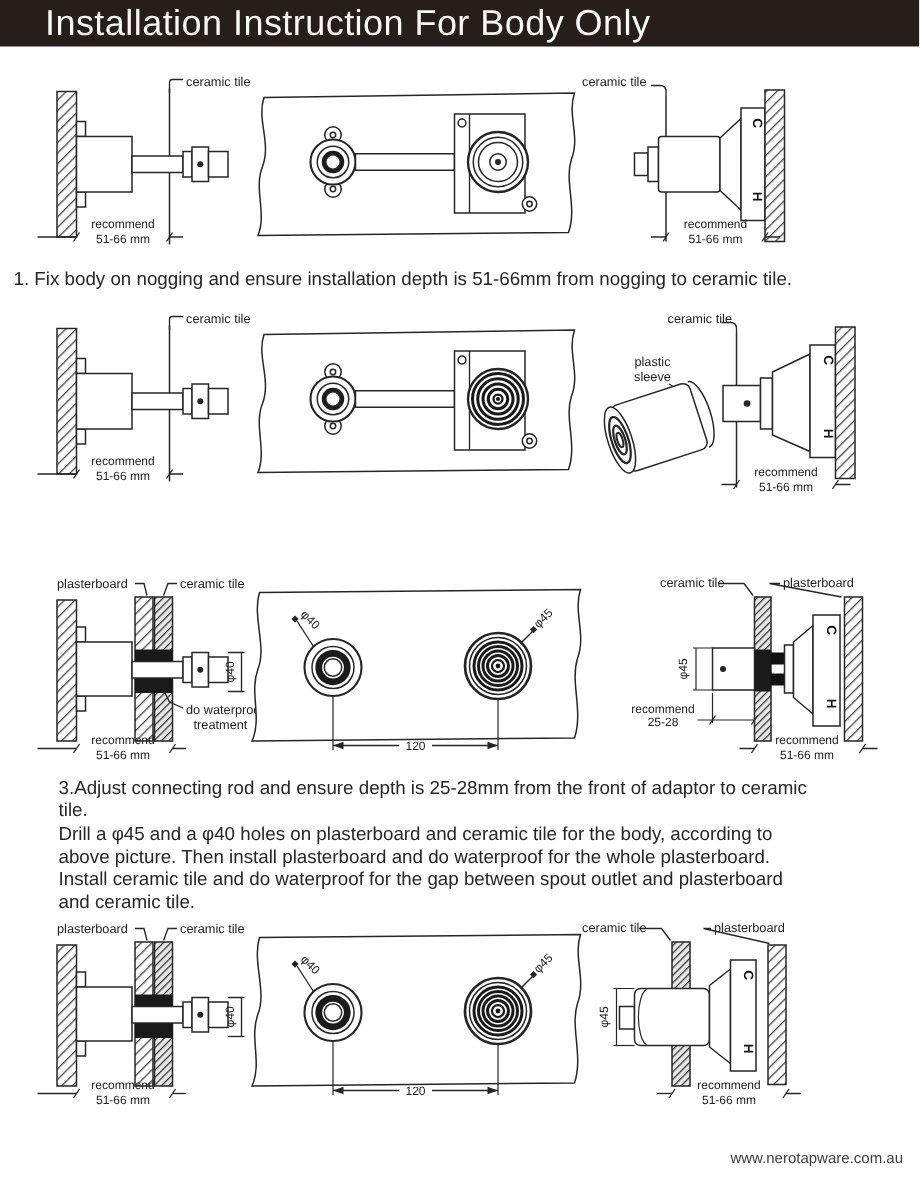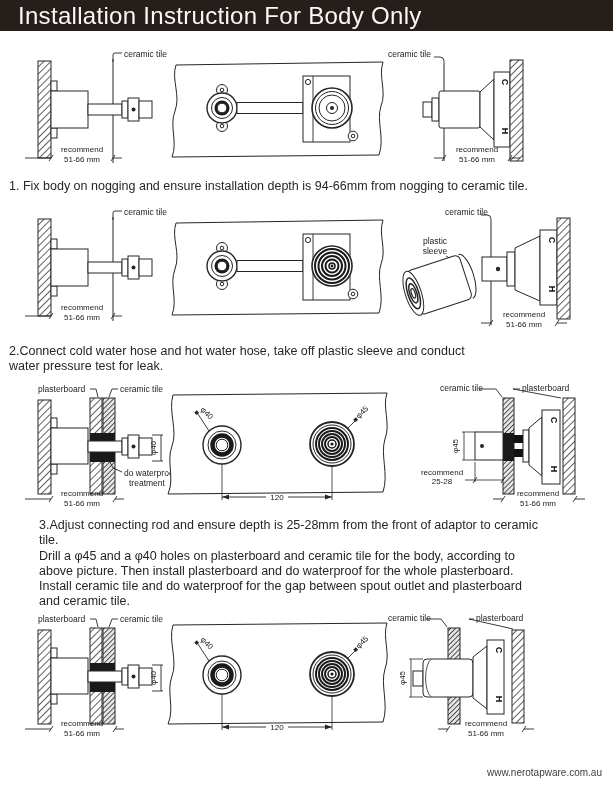--- a/index.html
+++ b/index.html
@@ -1,21 +1,21 @@
 <!DOCTYPE html>
 <html style="--header-bg: #251e1b; --header-text: #faf8f5; --ink: #262626;"><head>
 <meta charset="utf-8">
 <title>Installation Instruction</title>
 <style>
   html,body { margin:0; padding:0; background:#fff; }
   .page { position:relative; width:613px; height:787px; background:#fff; overflow:hidden;
           font-family:"Liberation Sans", sans-serif; }
   .header { position:absolute; top:0; left:0; width:613px; height:31px;
             background:var(--header-bg,#251e1b); color:var(--header-text,#faf8f5);
-            font-size:24px; line-height:31px; padding-left:18px; box-sizing:border-box;
+            font-size:24px; line-height:31px; padding-left:30px; box-sizing:border-box;
             letter-spacing:0.3px; }
   .step { position:absolute; left:9px; width:600px; color:var(--ink,#262626);
           font-size:12.5px; line-height:15.3px; white-space:pre-line; }
   #step1 { top:179px; }
   #step2 { top:344px; }
   #step3 { top:518px;margin-left:30px; }
   #step4 { top:751px; font-size:13px; }
   .footer { position:absolute; top:767px; right:11px; font-size:10px; color:#3d3d3d; }
   .fig { position:absolute; left:10px; }
   #fig1 { top:45px; }
@@ -114,21 +114,21 @@
       <rect x="500" y="15" width="13" height="101" fill="url(#ph)" stroke="#262626"></rect>
       <line x1="424" y1="113" x2="434" y2="113" stroke="#262626" stroke-width="0.9"></line>
       <line x1="500" y1="113" x2="510" y2="113" stroke="#262626" stroke-width="0.9"></line>
       <line x1="432" y1="116" x2="436" y2="110" stroke="#262626" stroke-width="0.9"></line>
       <line x1="498" y1="116" x2="502" y2="110" stroke="#262626" stroke-width="0.9"></line>
       <text class="dim" x="467" y="107" text-anchor="middle">recommend</text>
       <text class="dim" x="467" y="117" text-anchor="middle">51-66 mm</text>
     </g>
   </svg>
 
-  <div class="step" id="step1">1. Fix body on nogging and ensure installation depth is 94-66mm from nogging to ceramic tile.</div>
+  <div class="step" id="step1">1. Fix body on nogging and ensure installation depth is 51-66mm from nogging to ceramic tile.</div>
 
   <svg id="fig2" class="fig" width="593" height="140" viewBox="0 0 593 140">
     <use href="#leftA"></use>
     <use href="#frontA"></use>
     <g>
       <circle cx="322" cy="63" r="17" fill="none" stroke="#1a1a1a" stroke-width="2"></circle>
       <circle cx="322" cy="63" r="13.5" fill="none" stroke="#1a1a1a" stroke-width="2"></circle>
       <circle cx="322" cy="63" r="10" fill="none" stroke="#1a1a1a" stroke-width="2"></circle>
       <circle cx="322" cy="63" r="6.5" fill="none" stroke="#1a1a1a" stroke-width="2"></circle>
       <circle cx="322" cy="63" r="3" fill="none" stroke="#1a1a1a" stroke-width="1.5"></circle>
@@ -163,22 +163,20 @@
       <rect x="547" y="15" width="13" height="101" fill="url(#ph)" stroke="#262626"></rect>
       <line x1="471" y1="120" x2="481" y2="120" stroke="#262626" stroke-width="0.9"></line>
       <line x1="547" y1="120" x2="557" y2="120" stroke="#262626" stroke-width="0.9"></line>
       <line x1="479" y1="123" x2="483" y2="117" stroke="#262626" stroke-width="0.9"></line>
       <line x1="545" y1="123" x2="549" y2="117" stroke="#262626" stroke-width="0.9"></line>
       <text class="dim" x="514" y="114" text-anchor="middle">recommend</text>
       <text class="dim" x="514" y="124" text-anchor="middle">51-66 mm</text>
     </g>
   </svg>
 
-  <div class="step" id="step2">2.Connect cold water hose and hot water hose, take off plastic sleeve and conduct
-water pressure test for leak.</div>
 
   <svg id="fig3" class="fig" width="593" height="133" viewBox="0 0 593 133">
     <g id="leftB">
       <text class="lbl" x="28" y="9">plasterboard</text>
       <polyline points="80,6 86,6 88,14" fill="none" stroke="#262626" stroke-width="0.9"></polyline>
       <text class="lbl" x="110" y="9">ceramic tile</text>
       <polyline points="108,6 102,6 99,14" fill="none" stroke="#262626" stroke-width="0.9"></polyline>
       <rect x="80" y="15" width="12" height="96" fill="url(#ph)" stroke="#262626"></rect>
       <rect x="93" y="15" width="12" height="96" fill="url(#phd)" stroke="#262626"></rect>
       <rect x="80" y="50" width="25" height="29" fill="#1a1a1a"></rect>

